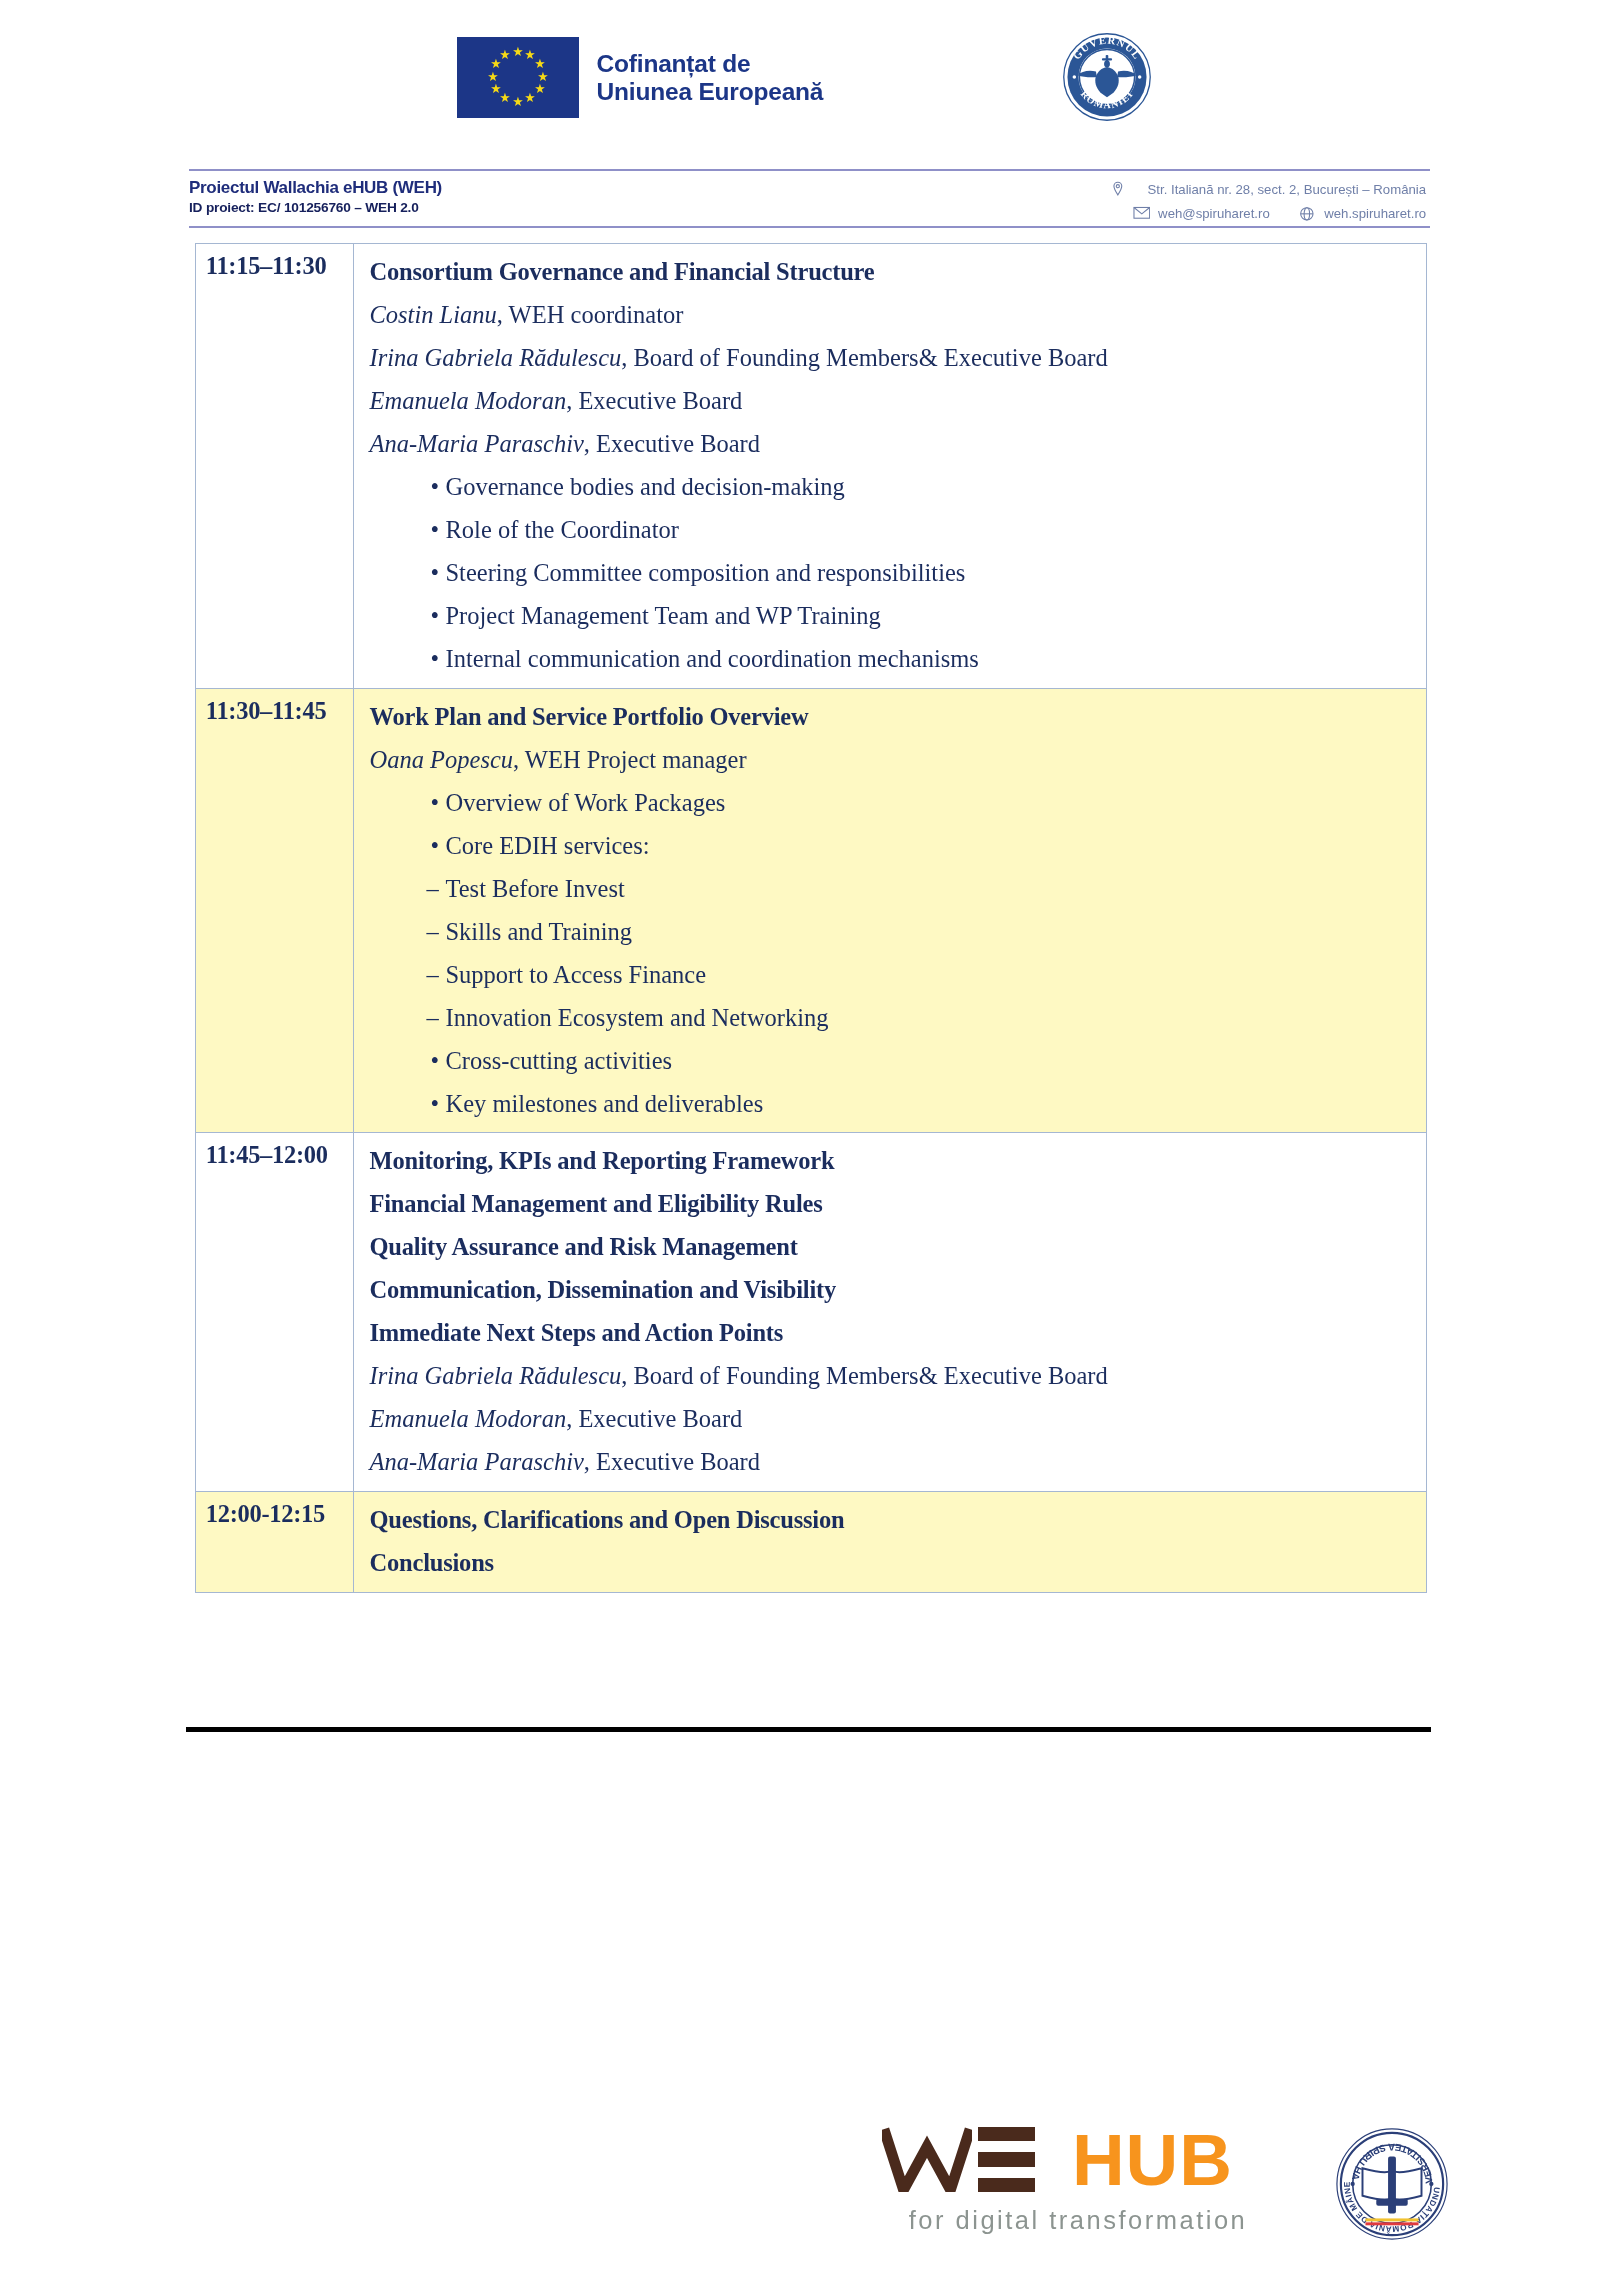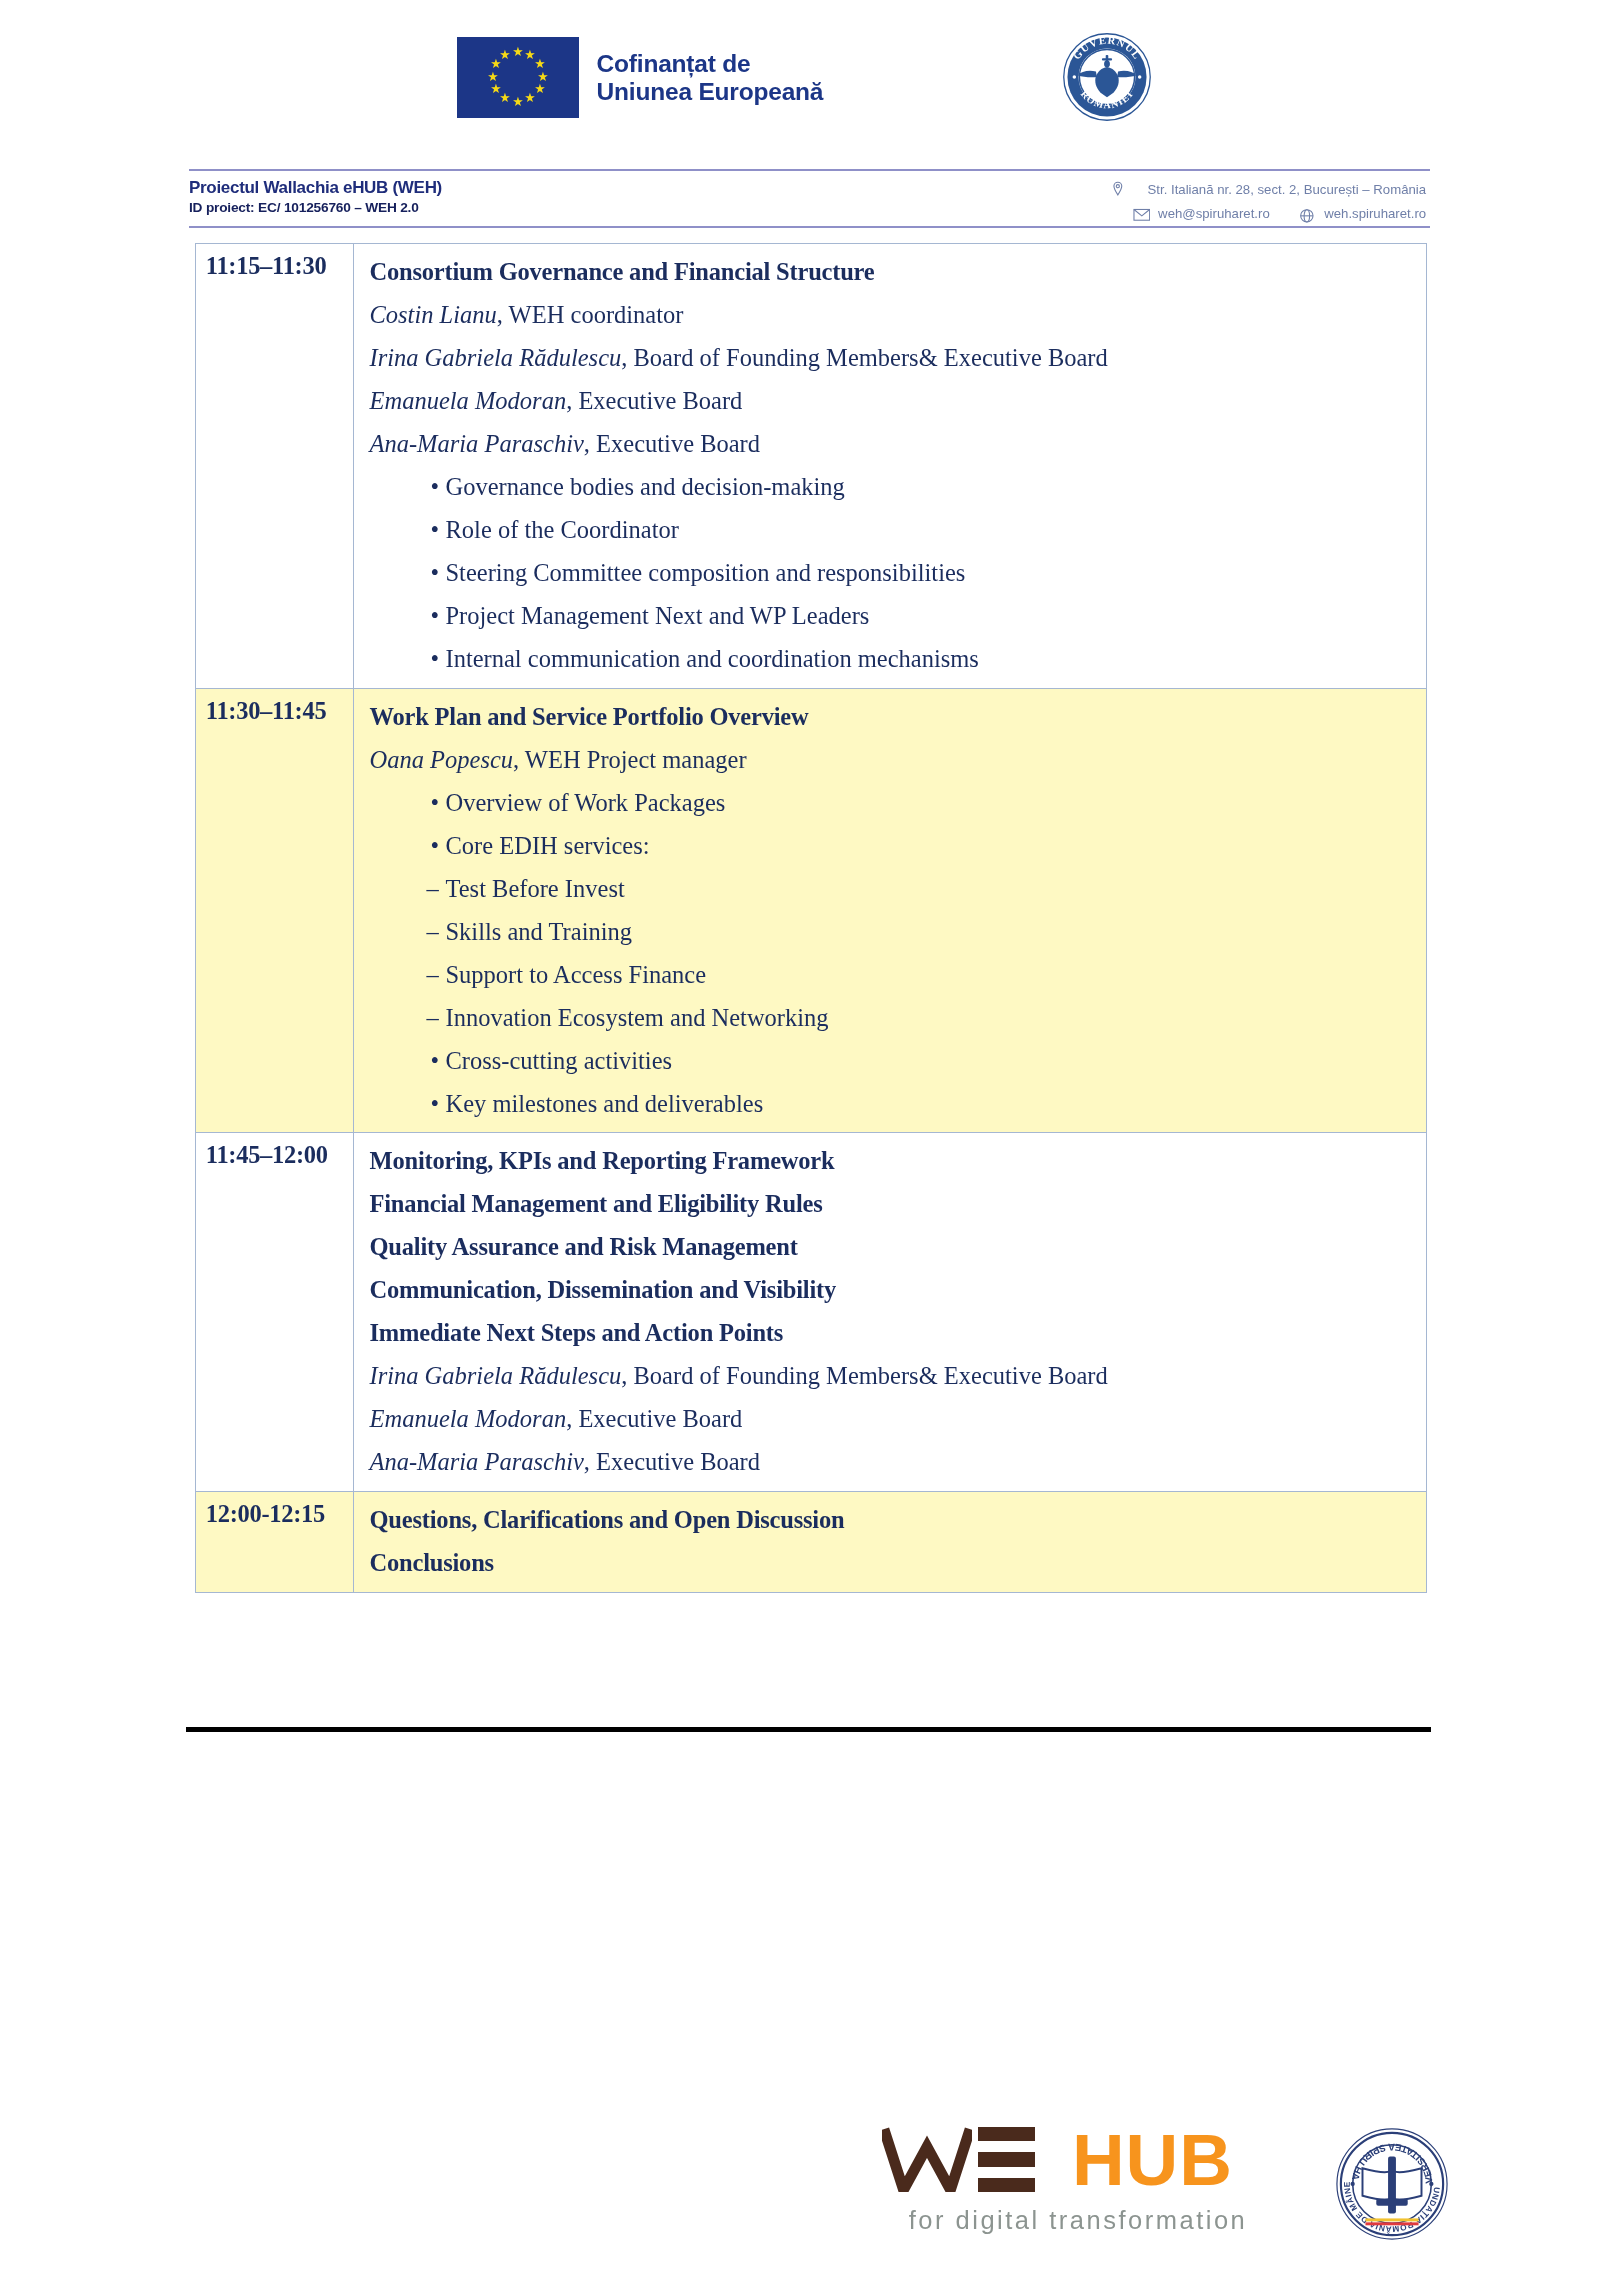--- a/index.html
+++ b/index.html
@@ -122,21 +122,21 @@
     line-height: 21.6px;
     white-space: nowrap;
     justify-content: flex-end;
   }
   .contact-line.second {
     gap: 0;
     margin-top: 2.9px;
   }
   .contact-item {
     display: flex;
-    align-items: flex-end;
+    align-items: center;
     gap: 8.8px;
   }
   .contact-item + .contact-item { margin-left: 29px; }
   .c-icon {
     width: 16.7px;
     height: 16.7px;
     flex: none;
     display: inline-block;
   }
   .c-icon svg { display: block; }
@@ -400,21 +400,21 @@
           <td class="content-cell">
             <div class="row-title">Consortium Governance and Financial Structure</div>
             <div class="speaker"><span class="nm">Costin Lianu</span><span>, WEH coordinator</span></div>
             <div class="speaker"><span class="nm">Irina Gabriela Rădulescu</span><span>, Board of Founding Members&amp; Executive Board</span></div>
             <div class="speaker"><span class="nm">Emanuela Modoran</span><span>, Executive Board</span></div>
             <div class="speaker"><span class="nm">Ana-Maria Paraschiv</span><span>, Executive Board</span></div>
             <ul class="bullets">
               <li><span class="mk">•</span><span>Governance bodies and decision-making</span></li>
               <li><span class="mk">•</span><span>Role of the Coordinator</span></li>
               <li><span class="mk">•</span><span>Steering Committee composition and responsibilities</span></li>
-              <li><span class="mk">•</span><span>Project Management Next and WP Leaders</span></li>
+              <li><span class="mk">•</span><span>Project Management Team and WP Training</span></li>
               <li><span class="mk">•</span><span>Internal communication and coordination mechanisms</span></li>
             </ul>
           </td>
         </tr>
         <tr class="shaded">
           <td class="time-cell">11:30–11:45</td>
           <td class="content-cell">
             <div class="row-title">Work Plan and Service Portfolio Overview</div>
             <div class="speaker"><span class="nm">Oana Popescu</span><span>, WEH Project manager</span></div>
             <ul class="bullets">

